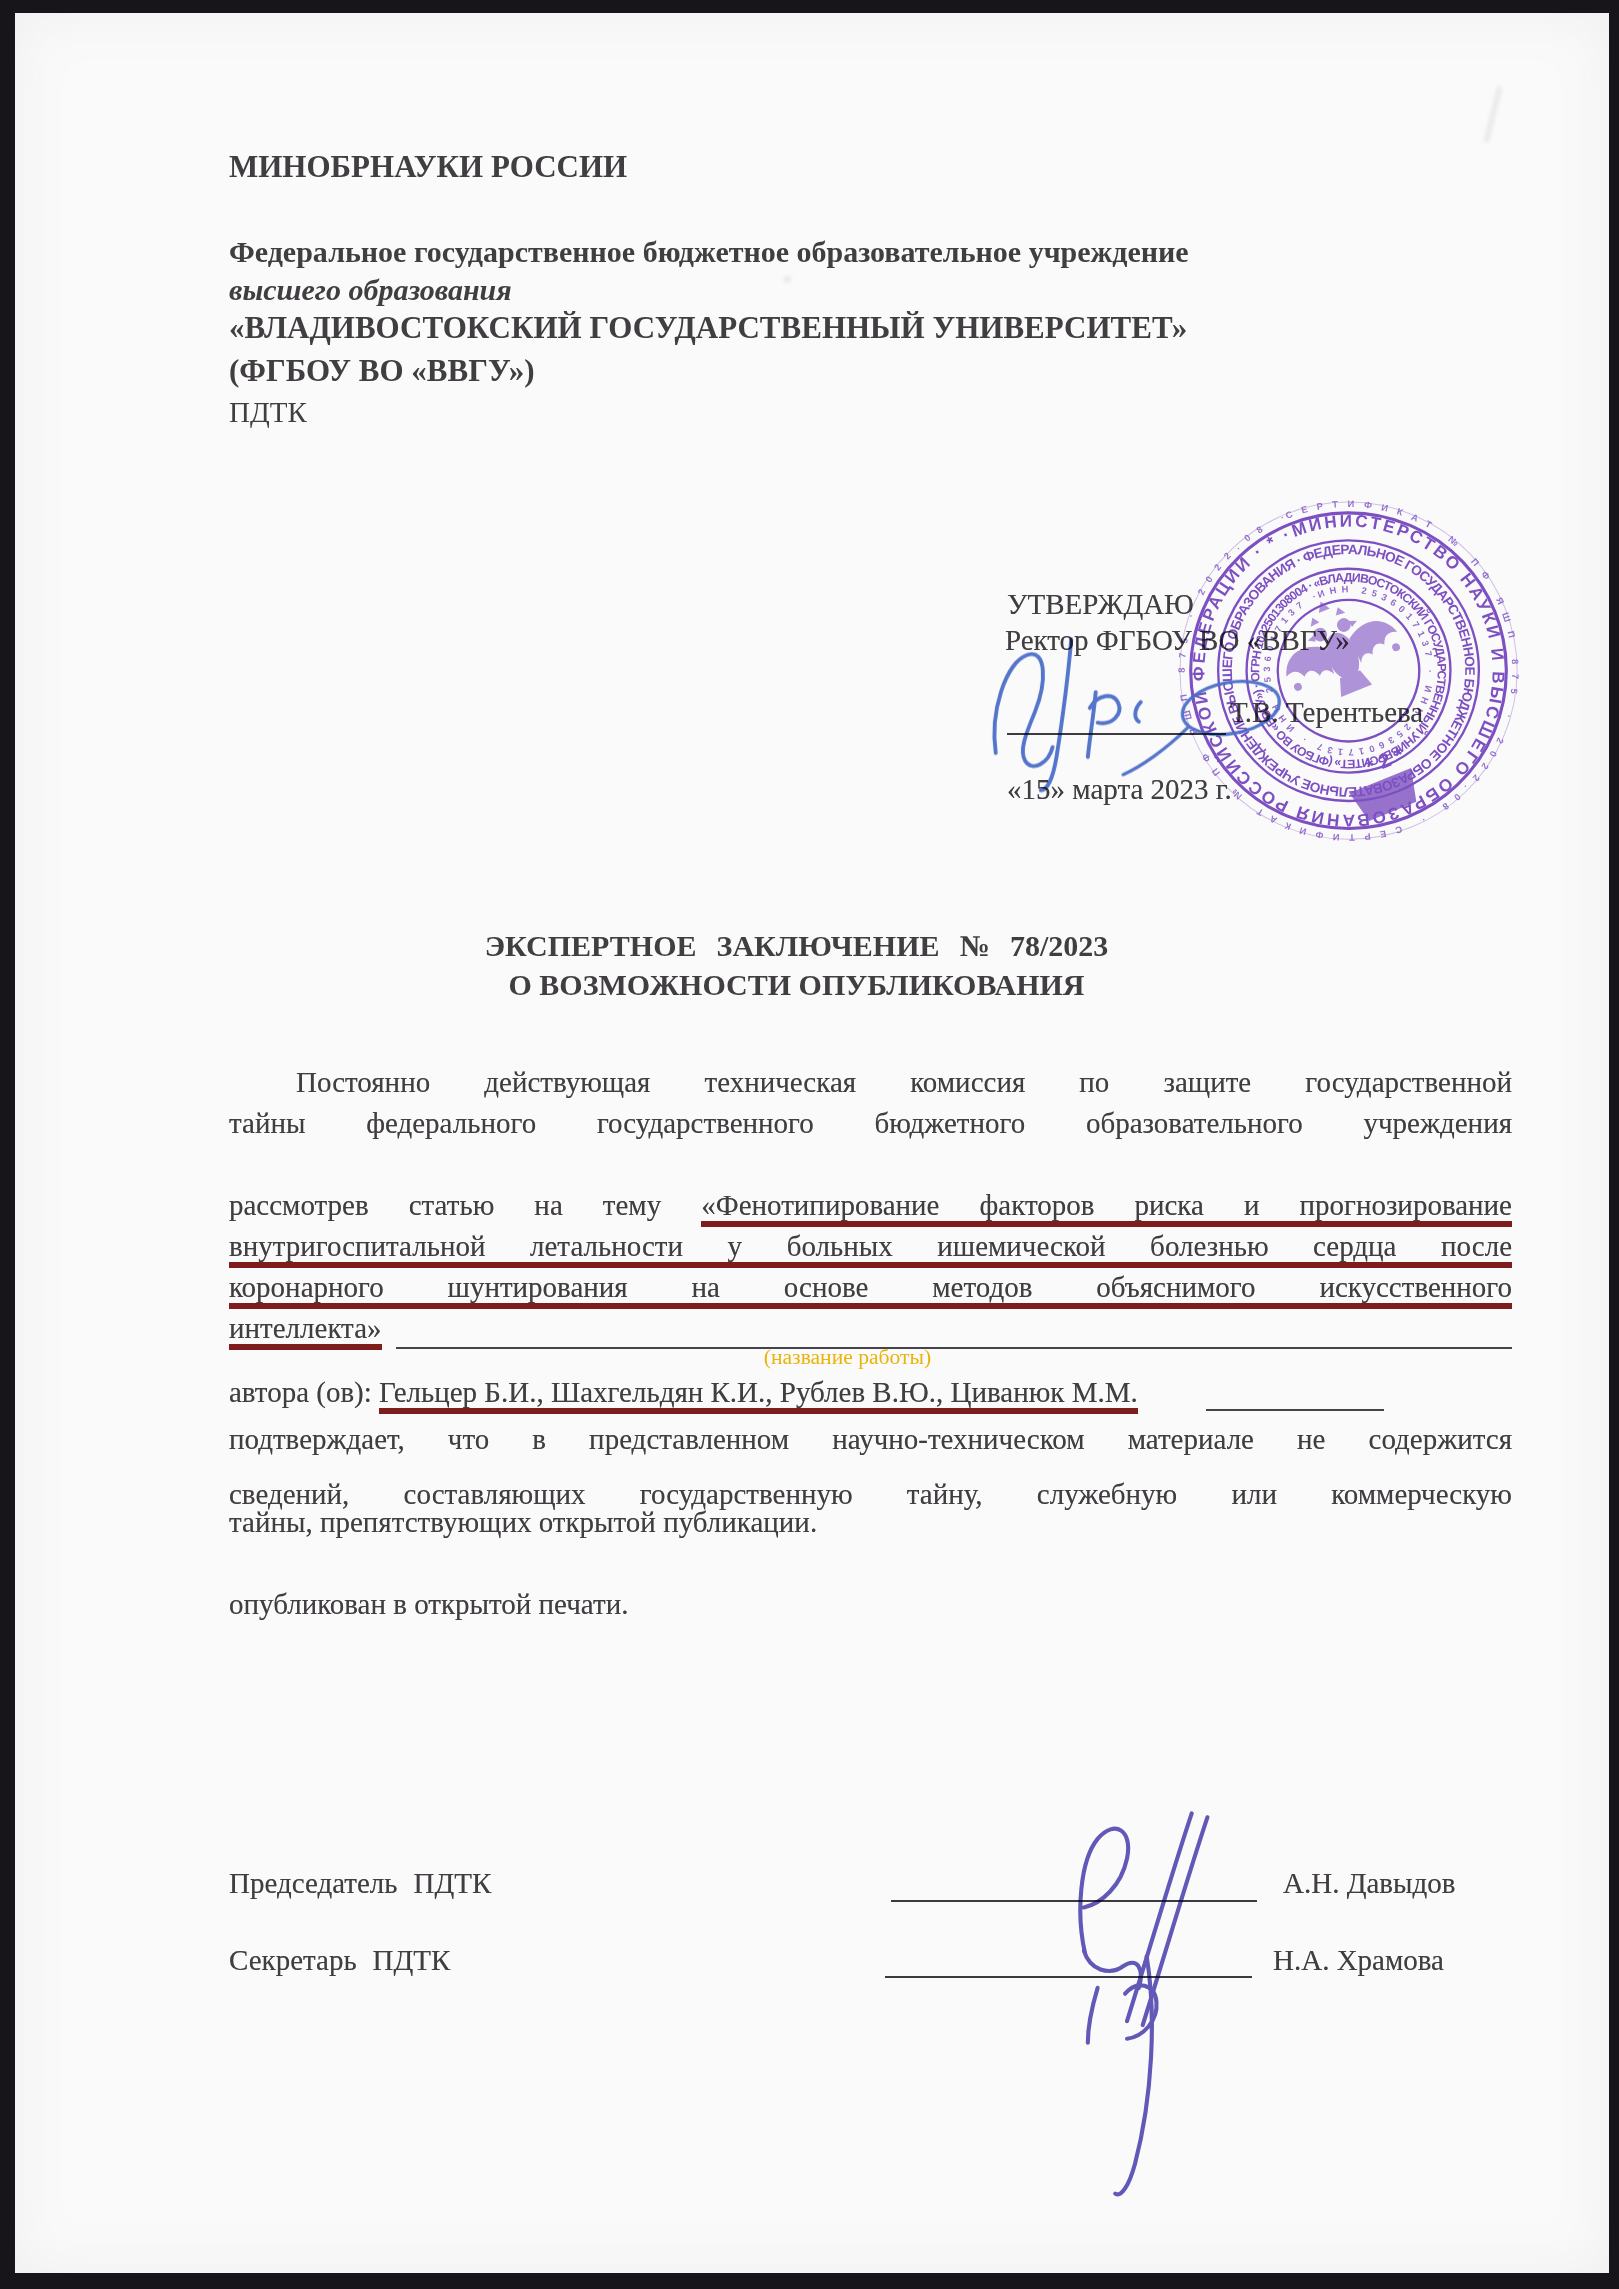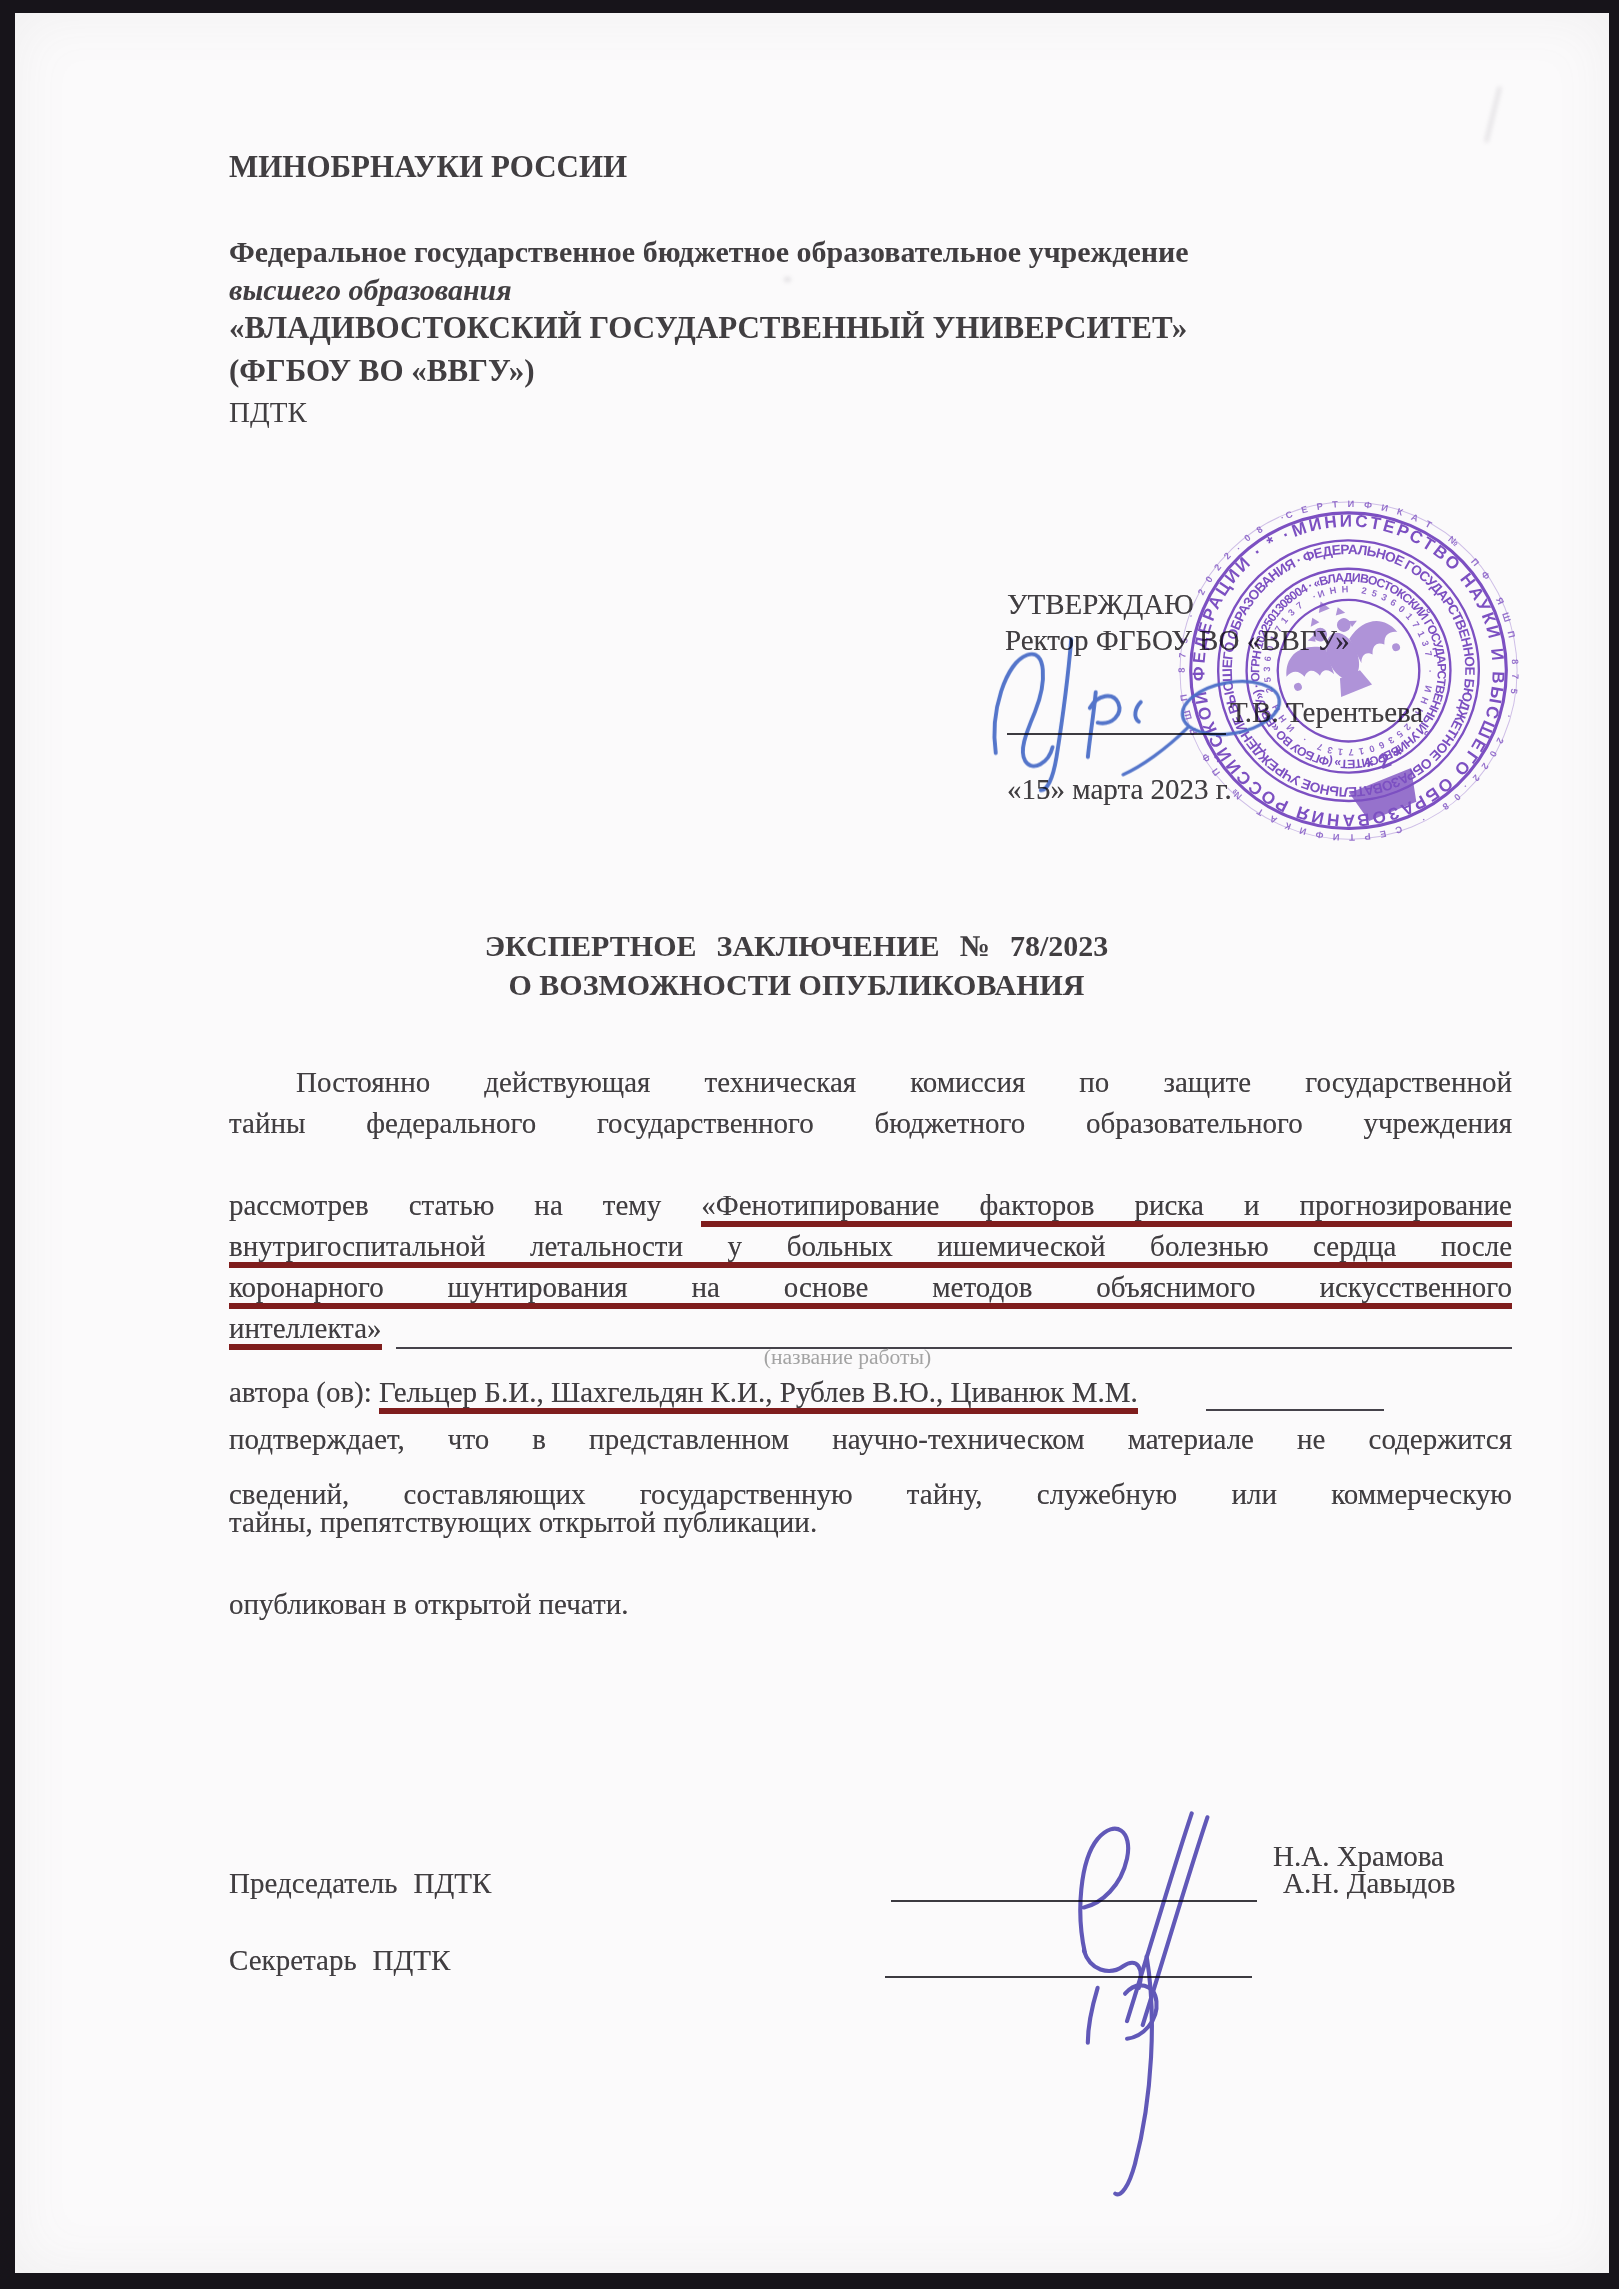--- a/index.html
+++ b/index.html
@@ -52,37 +52,37 @@
   <div class="t body-line just" style="top:1226px;">
     <span class="ul">внутригоспитальной летальности у больных ишемической болезнью сердца после</span>
   </div>
   <div class="t body-line just" style="top:1267px;">
     <span class="ul">коронарного шунтирования на основе методов объяснимого искусственного</span>
   </div>
   <div class="t body-line" style="top:1308px;">
     <span class="ul">интеллекта»</span>
   </div>
   <div class="rule" style="left:396px;top:1347px;width:1116px;"></div>
-  <div class="t" style="left:588px;top:1345px;width:519px;text-align:center;font-size:21.6px;color:#a3a3a3;">(название работы)</div>
+  <div class="t" style="left:588px;top:1345px;width:519px;text-align:center;font-size:21.6px;color:#eab308;">(название работы)</div>
   <div class="t body-line" style="top:1372px;">
     <span>автора (ов): </span><span class="ul">Гельцер Б.И., Шахгельдян К.И., Рублев В.Ю., Циванюк М.М.</span>
   </div>
   <div class="rule" style="left:1206px;top:1409px;width:178px;"></div>
   <div class="t body-line just" style="top:1419px;">подтверждает, что в представленном научно-техническом материале не содержится</div>
   <div class="t body-line just" style="top:1460px;margin-top:14px;">сведений, составляющих государственную тайну, служебную или коммерческую</div>
   <div class="t body-line" style="top:1502px;">тайны, препятствующих открытой публикации.</div>
   <div class="t body-line" style="top:1584px;">опубликован в открытой печати.</div>
 
   <div class="t big" style="left:229px;top:1863px;word-spacing:.3em;">Председатель  ПДТК</div>
   <div class="rule sigline" style="left:891px;top:1900px;width:366px;"></div>
   <div class="t big" style="left:1283px;top:1863px;">А.Н. Давыдов</div>
 
   <div class="t big" style="left:229px;top:1940px;word-spacing:.3em;">Секретарь  ПДТК</div>
   <div class="rule sigline" style="left:885px;top:1976px;width:367px;"></div>
-  <div class="t big" style="left:1273px;top:1836px;">Н.А. Храмова</div>
+  <div class="t big" style="left:1273px;top:1940px;">Н.А. Храмова</div>
 
   <svg width="1619" height="2290" viewBox="0 0 1652 2336" style="position:absolute;left:0;top:0;mix-blend-mode:multiply;">
     <defs>
       <path id="rCert" d="M1376,517 a167,167 0 1,1 -0.01,0"></path>
       <path id="rMin" d="M1376,537 a147,147 0 1,1 -0.01,0"></path>
       <path id="rFed" d="M1376,565 a119,119 0 1,1 -0.01,0"></path>
       <path id="rUni" d="M1376,593 a91,91 0 1,1 -0.01,0"></path>
       <path id="rInn" d="M1376,604 a80,80 0 1,1 -0.01,0"></path>
     </defs>
 

